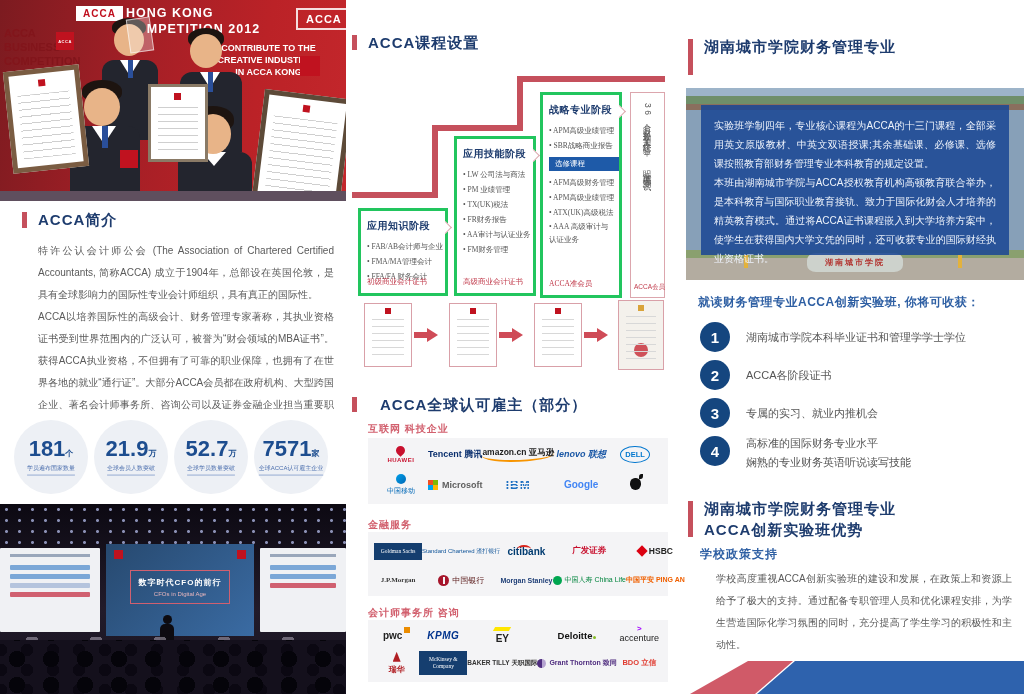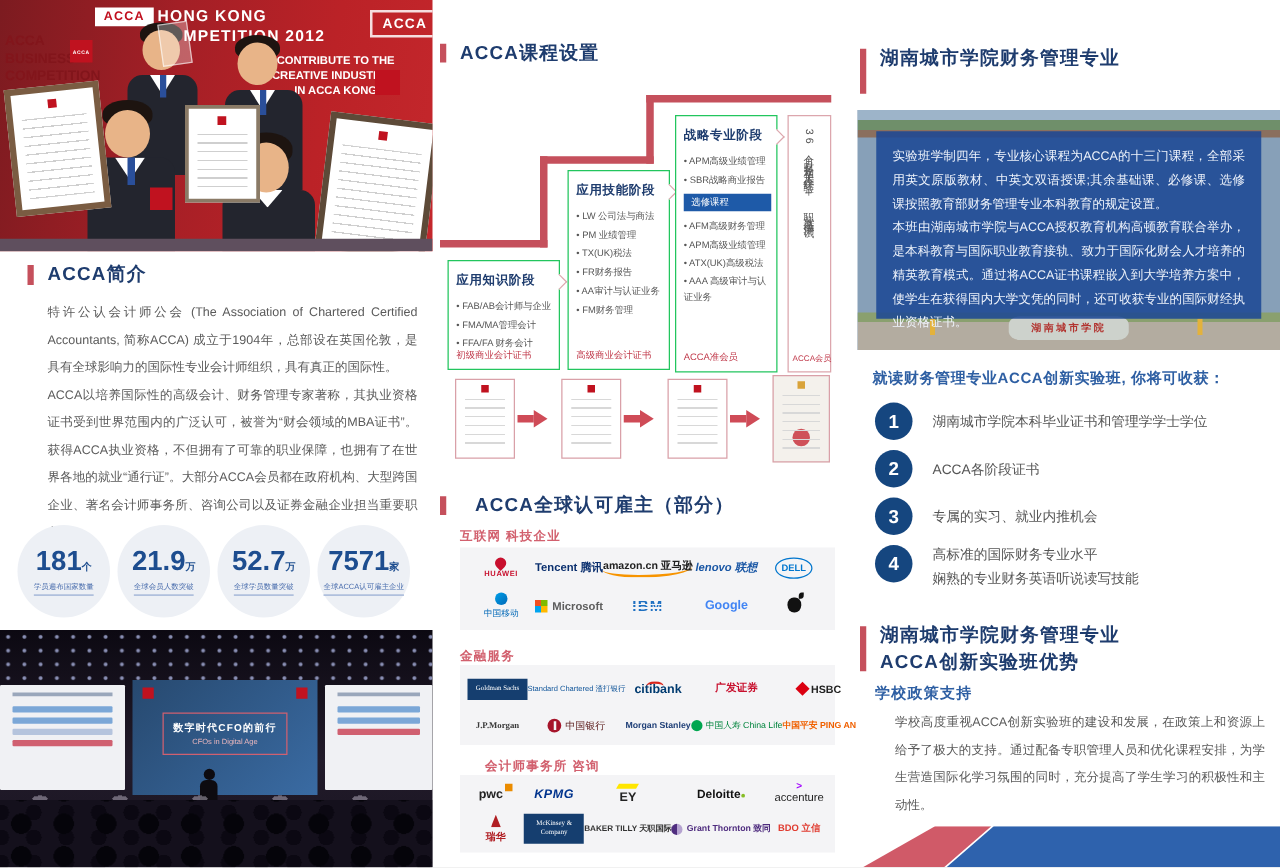--- a/index.html
+++ b/index.html
@@ -77,21 +77,21 @@
   .audience{position:absolute;left:0;bottom:0;width:100%;height:54px;background:#14101c;
     background-image:radial-gradient(circle 9px,#05040a 90%,transparent 91%),
                      radial-gradient(circle 7px,#0b0812 90%,transparent 91%);
     background-size:34px 26px,26px 20px;background-position:0 6px,14px 0;}
 
   
   .m-head1{left:352px;top:33px;}
   .m-head1 .bar{height:15px;margin-top:2px;}
   .diagram{left:352px;top:64px;width:318px;height:318px;}
   .seg{position:absolute;background:#c5505c;}
-  .stage-box{position:absolute;background:#fff;border:1px solid #22c55e;padding:6px 6px;box-sizing:border-box;}
+  .stage-box{position:absolute;background:#fff;border:3px solid #22c55e;padding:6px 6px;box-sizing:border-box;font-family:Liberation Serif, serif;}
   .stage-box::after{content:"";position:absolute;right:-5px;top:12px;width:8px;height:8px;background:#fff;
     border-top:1px solid #dca6ad;border-right:1px solid #dca6ad;transform:rotate(45deg);}
   .stage-box .st{font-size:10px;font-weight:bold;color:#1e3c6e;margin:2px 0 6px 0;letter-spacing:.5px;}
   .stage-box ul{list-style:none;margin:0;padding:0;}
   .stage-box li{font-size:7.5px;color:#555;line-height:15px;white-space:nowrap;}
   .stage-box li::before{content:"• ";color:#555;}
   .stage-box li.wrap{white-space:normal;line-height:13px;}
   .cert-lab{position:absolute;left:6px;bottom:6px;font-size:7.5px;color:#c0394a;white-space:nowrap;}
   .elective-bar{background:#1e5aa8;color:#fff;font-size:7.5px;padding:2px 6px;margin:4px 0;width:58px;}
   .stage-vert{position:absolute;background:#fff;border:1px solid #dca6ad;box-sizing:border-box;}
@@ -456,21 +456,21 @@
       </div>
     <div class="lg lg-cl">
         <span class="mk"></span>
         <span class="lt">中国人寿 China Life</span>
       </div>
     <div class="lg lg-pa">
         <span class="lt">中国平安 PING AN</span>
       </div>
   </div>
 
-  <span class="grp-lab" style="left:388px;top:606px;text-align:center;">会计师事务所 咨询</span>
+  <span class="grp-lab" style="left:368px;top:606px;text-align:center;">会计师事务所 咨询</span>
   <div class="logo-panel" style="left:368px;top:620px;width:300px;height:62px;">
     <div class="lg lg-pwc">
         <span class="lt">pwc</span>
         <span class="mk"></span>
       </div>
     <div class="lg lg-kpmg">
         <span class="lt">KPMG</span>
       </div>
     <div class="lg lg-ey">
         <span class="mk"></span>

